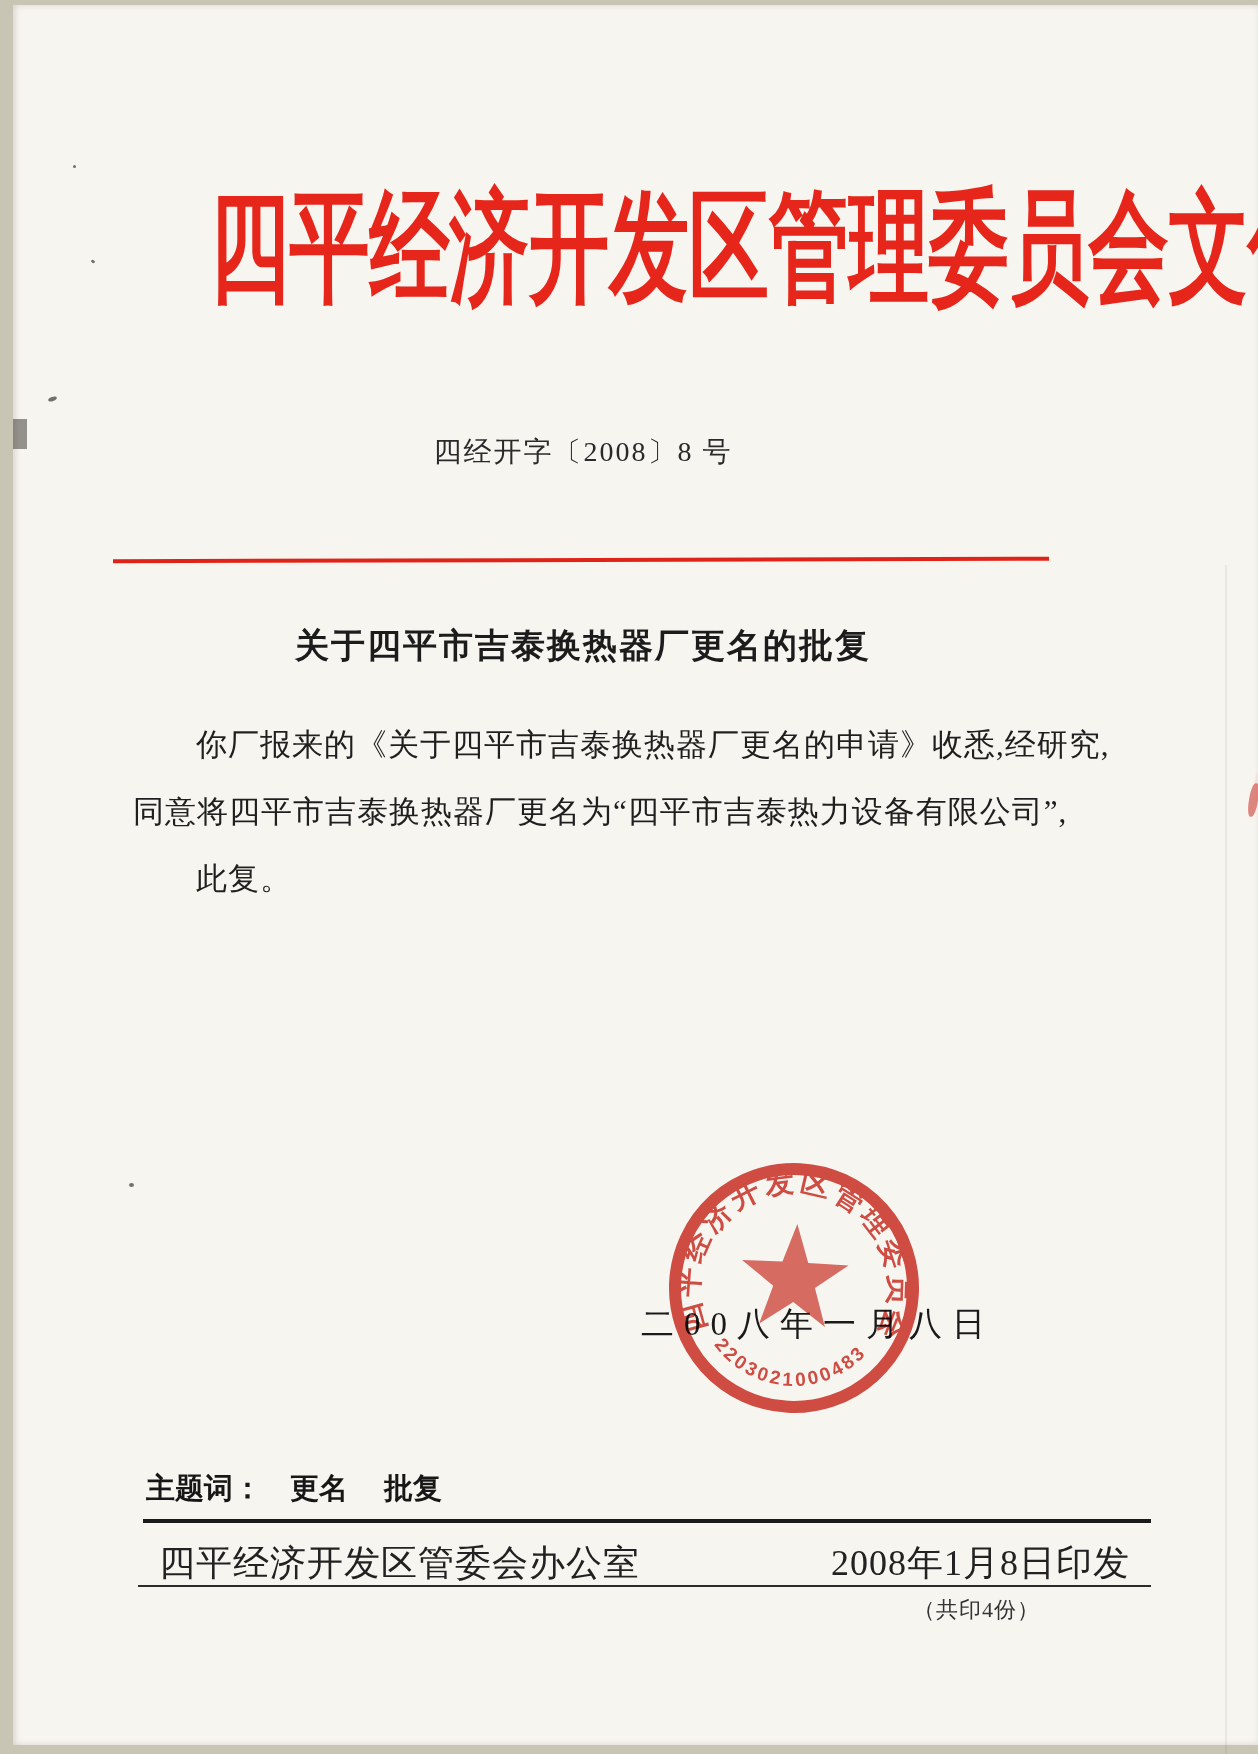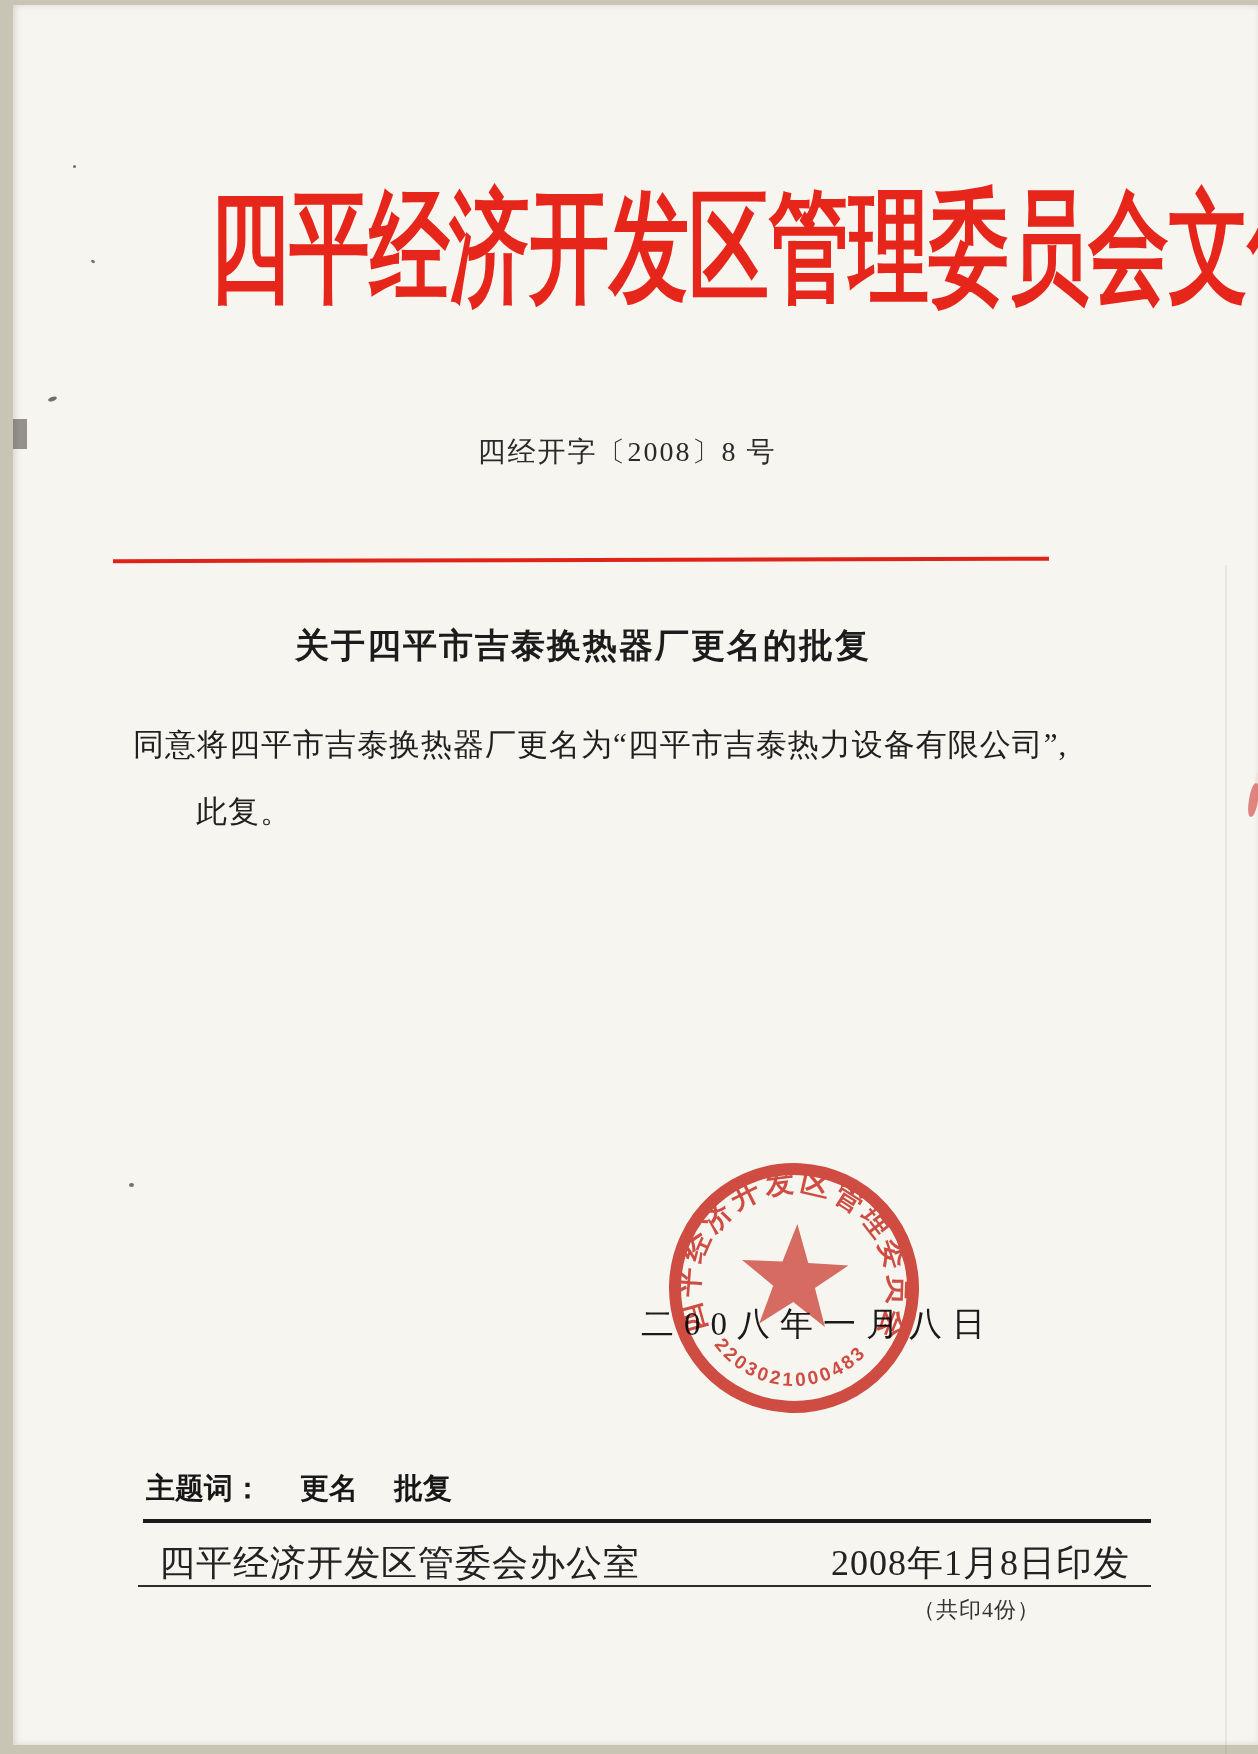--- a/index.html
+++ b/index.html
@@ -16,21 +16,21 @@
   }
   .abs{position:absolute;}
   .center-band{left:0;width:1140px;text-align:center;}
   .header-title{
     top:176px;
     font-size:122px;font-weight:bold;color:#e6261a;
     white-space:nowrap;line-height:1.1;
     transform:scaleX(0.655);transform-origin:50% 50%;
   }
   .doc-number{
-    top:428px;font-size:28px;color:#2a2a2a;letter-spacing:2px;padding-left:44px;
+    top:428px;font-size:28px;color:#2a2a2a;letter-spacing:2px;
   }
   .red-rule{
     left:100px;top:553px;width:936px;height:4px;background:#e02318;
     transform:rotate(-0.15deg);
   }
   .subject-title{
     top:618px;font-size:34px;font-weight:bold;color:#1c1c1c;letter-spacing:2px;
   }
   .body-block{
     left:120px;top:706px;width:1030px;
@@ -42,21 +42,21 @@
     left:596px;top:1297px;
     font-size:33px;color:#1a1a1a;letter-spacing:10px;white-space:nowrap;margin-left:32px;
   }
   .stamp{
     left:648px;top:1150px;width:266px;height:266px;
     mix-blend-mode:multiply;opacity:.88;
     transform:rotate(3deg);
   }
   .kw-row{left:133px;top:1464px;font-size:29px;font-weight:bold;color:#171717;
     font-family:"Liberation Sans","DejaVu Sans",sans-serif;white-space:nowrap;}
-  .kw-1{margin-left:38px;}
+  .kw-1{margin-left:28px;}
   .kw-2{margin-left:36px;}
   .rule-thick{left:130px;top:1514px;width:1008px;height:4px;background:#1b1b1b;}
   .office-row{left:146px;top:1534px;font-size:36px;color:#222;white-space:nowrap;letter-spacing:1px;}
   .print-date{position:absolute;left:672px;top:0;letter-spacing:1px;}
   .rule-thin{left:125px;top:1580px;width:1013px;height:2px;background:#2c2c2c;}
   .copies{left:900px;top:1590px;font-size:22px;color:#333;letter-spacing:1px;}
   
   .crease{left:1212px;top:560px;width:2px;height:1194px;background:rgba(90,80,70,.08);}
   .red-smudge{left:1236px;top:778px;width:9px;height:34px;background:#d24a44;border-radius:50% 40% 50% 40%;
     opacity:.65;transform:rotate(8deg);box-shadow:0 -14px 2px -4px rgba(210,74,68,.35);}
@@ -74,20 +74,21 @@
 
   <div class="abs center-band header-title">四平经济开发区管理委员会文件</div>
 
   <div class="abs center-band doc-number">四经开字〔2008〕8 号</div>
 
   <div class="abs red-rule"></div>
 
   <div class="abs center-band subject-title">关于四平市吉泰换热器厂更名的批复</div>
 
   <div class="abs body-block">
+    <div class="indent">你厂报来的《关于四平市吉泰换热器厂更名的申请》收悉,经研究,</div>
     <div>同意将四平市吉泰换热器厂更名为“四平市吉泰热力设备有限公司”,</div>
     <div class="indent">此复。</div>
   </div>
 
   <div class="abs date-line">二00八年一月八日</div>
 
   <svg class="abs stamp" viewBox="0 0 266 266" xmlns="http://www.w3.org/2000/svg">
     <circle cx="133" cy="133" r="119" fill="none" stroke="#cf362b" stroke-width="12"></circle>
     <polygon points="133,69 145.9,107.2 186.3,107.7 153.9,131.8 165.9,170.3 133,147 100.1,170.3 112.1,131.8 79.7,107.7 120.1,107.2" fill="#cf362b" fill-opacity="0.82"></polygon>
     <defs>

